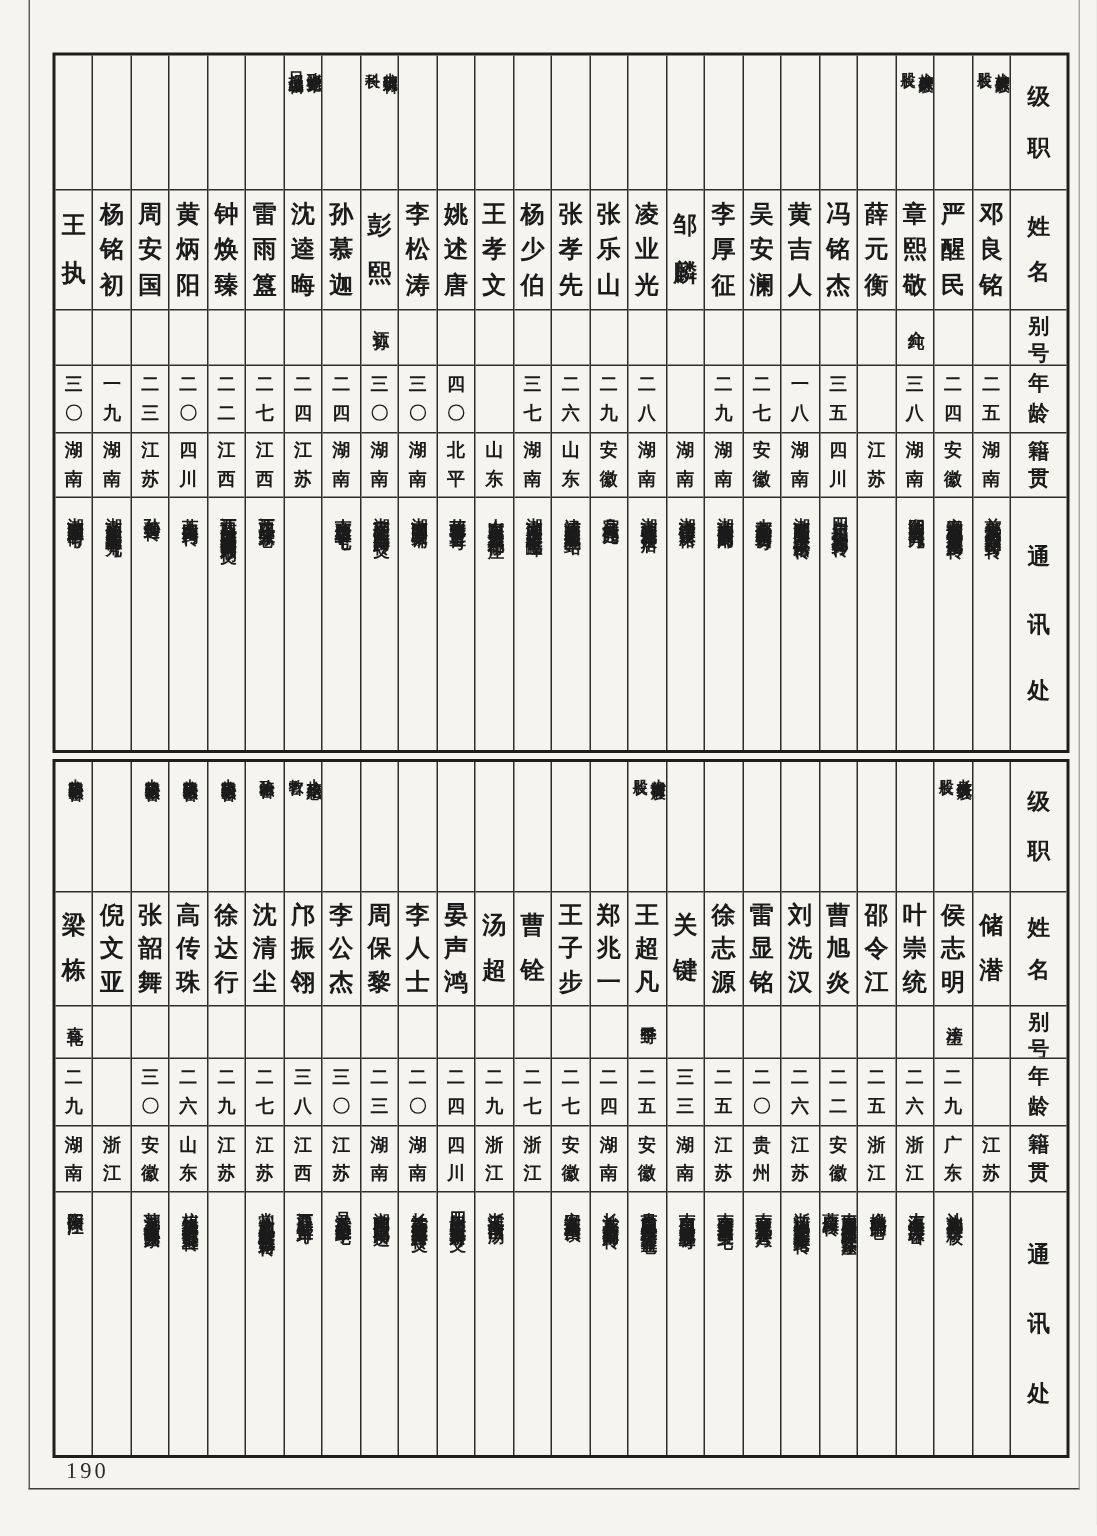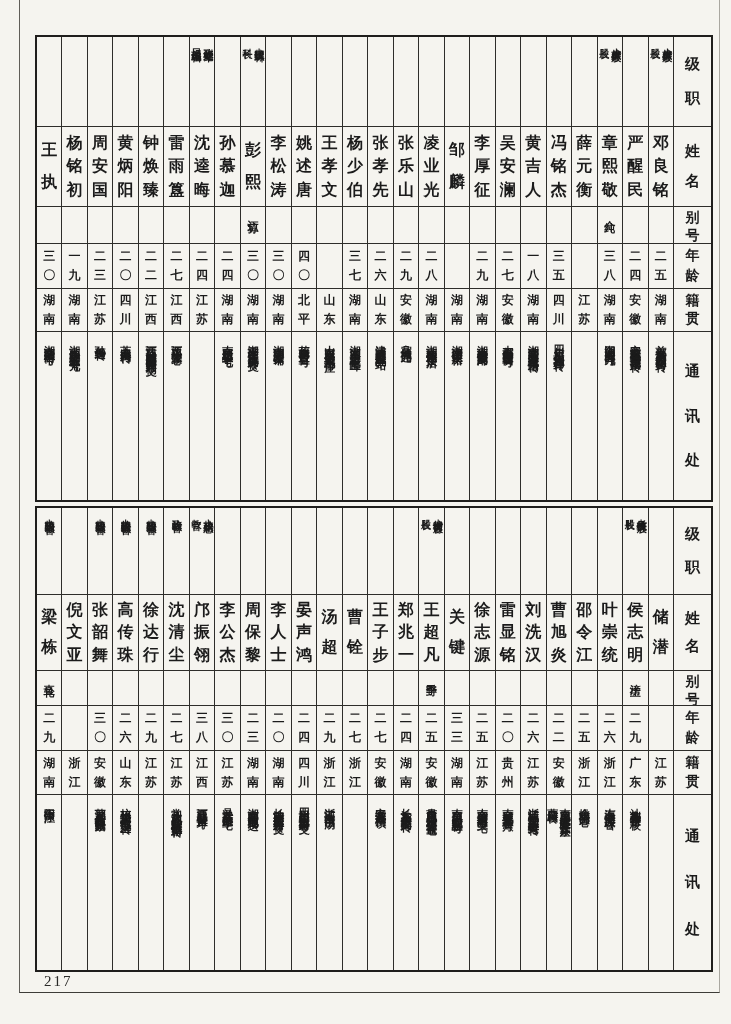--- a/index.html
+++ b/index.html
@@ -1592,14 +1592,14 @@
           <div class="spread mid">
             <span>湖</span>
             <span>南</span>
           </div>
         </div>
         <div class="cell addr">
           <div class="vtext">衡阳渌江</div>
         </div>
       </div>
     </section>
-  <div class="page-number">217</div>
+  <div class="page-number">190</div>
 </div>
 
 </body></html>

